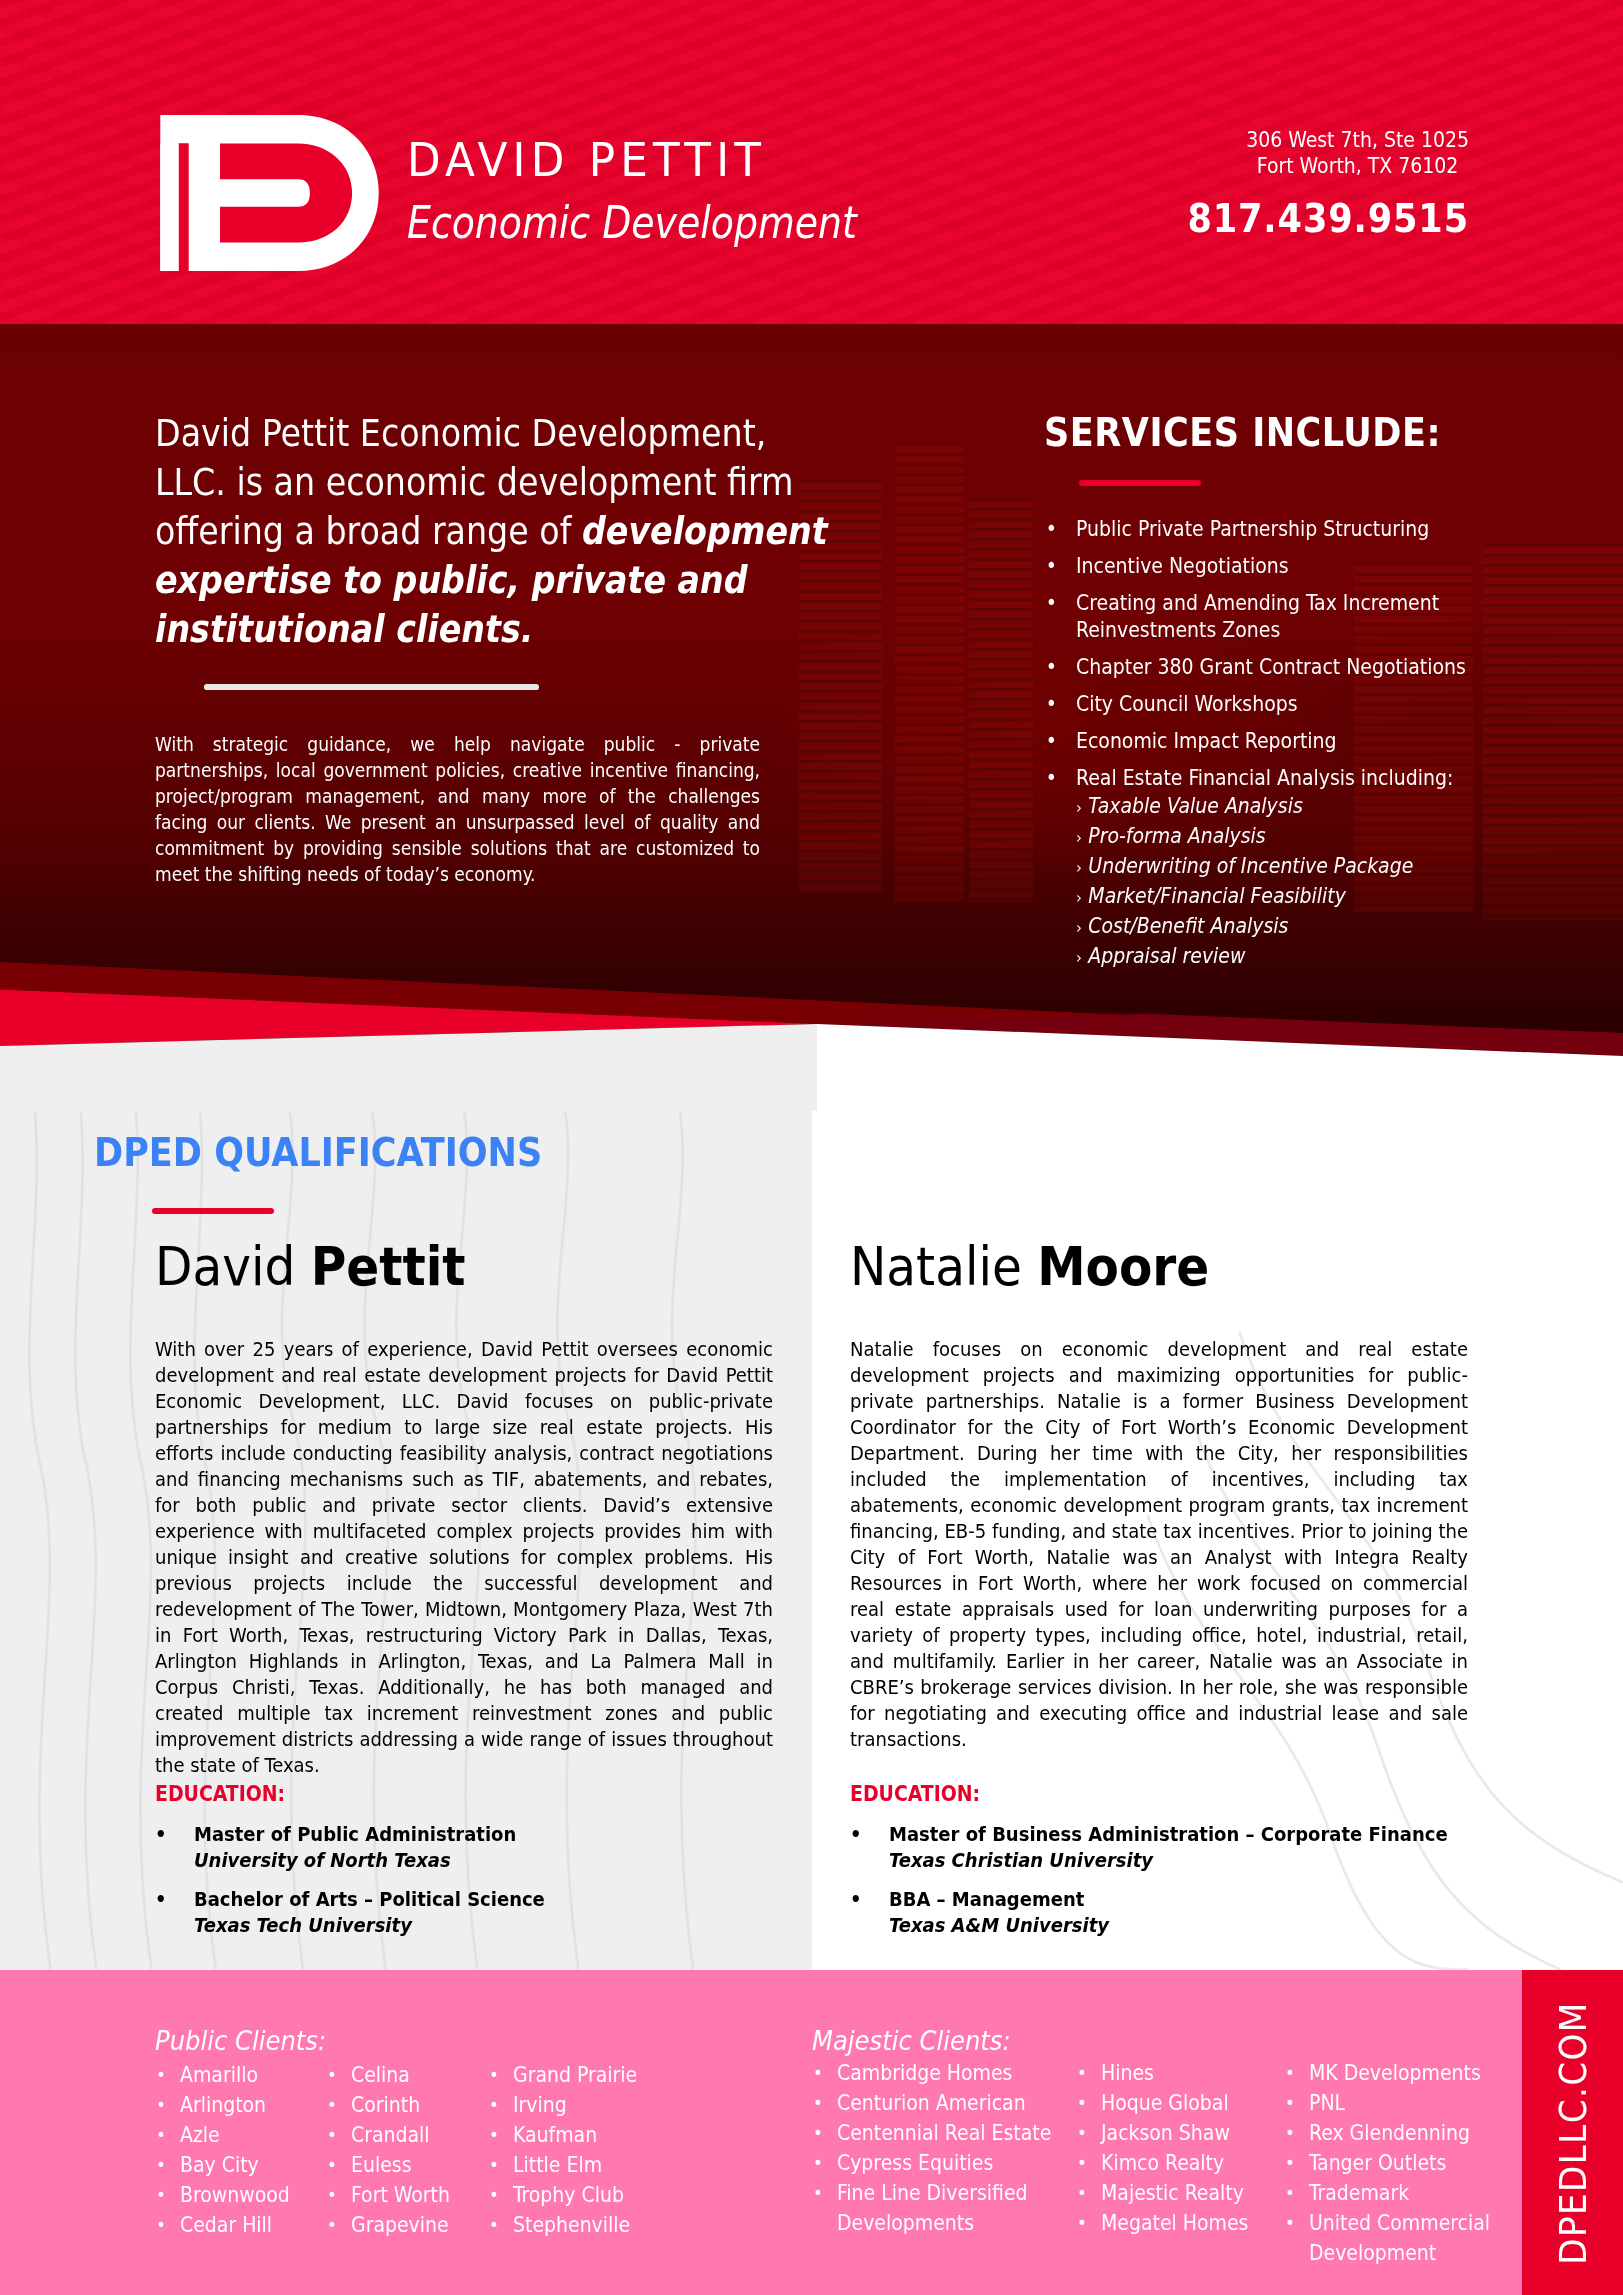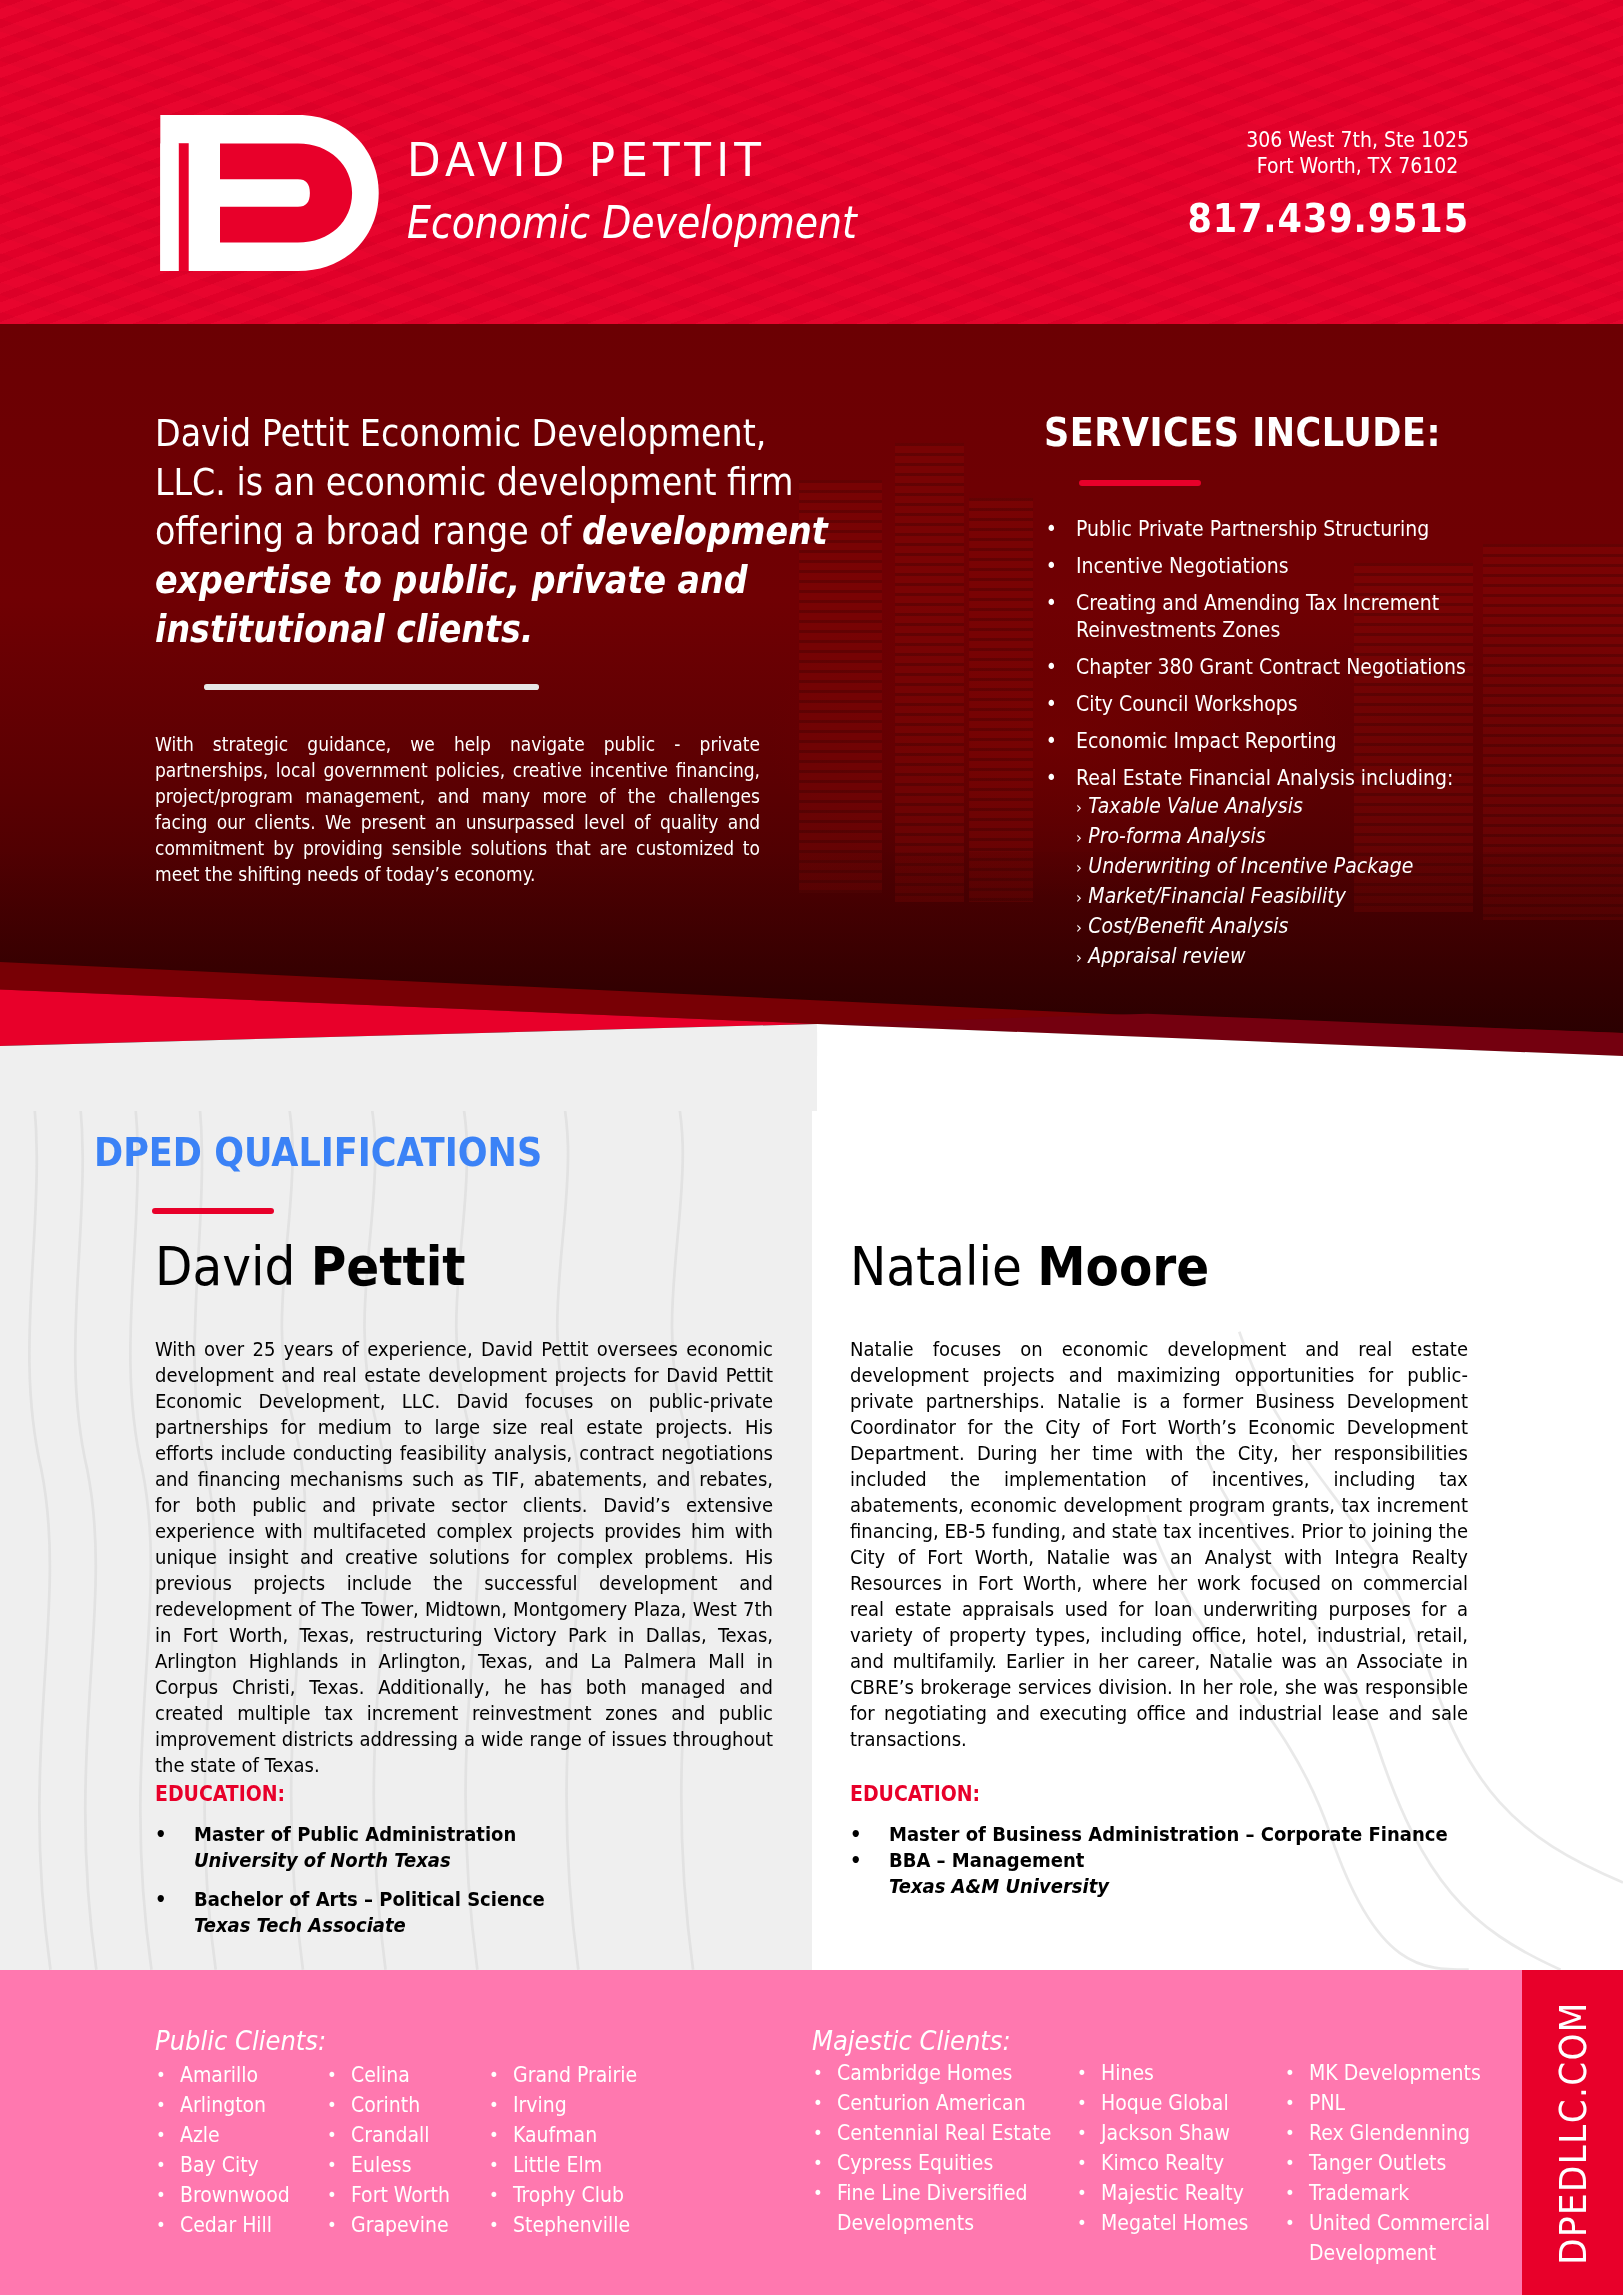--- a/index.html
+++ b/index.html
@@ -164,31 +164,32 @@
 <div class="pname" style="left:155px;top:1235px;">
   <span class="first">David</span>
   <span class="last">Pettit</span>
 </div>
 <div class="bio" style="left:155px;top:1336px;width:618px;">With over 25 years of experience, David Pettit oversees economic development and real estate development projects for David Pettit Economic Development, LLC. David focuses on public-private partnerships for medium to large size real estate projects.  His efforts include conducting feasibility analysis, contract negotiations and financing mechanisms such as TIF, abatements, and rebates, for both public and private sector clients. David’s extensive experience with multifaceted complex projects provides him with unique insight and creative solutions for complex problems. His previous projects include the successful development and redevelopment of The Tower, Midtown, Montgomery Plaza, West 7th in Fort Worth, Texas, restructuring Victory Park in Dallas, Texas, Arlington Highlands in Arlington, Texas, and La Palmera Mall in Corpus Christi, Texas. Additionally, he has both managed and created multiple tax increment reinvestment zones and public improvement districts addressing a wide range of issues throughout the state of Texas.</div>
 <div class="edu-h" style="left:155px;top:1782px;">EDUCATION:</div>
 <div class="edu" style="left:155px;top:1821px;">
   <div class="deg"><span class="dot">•</span><span>Master of Public Administration</span></div>
   <div class="school">University of North Texas</div>
   <div class="deg"><span class="dot">•</span><span>Bachelor of Arts – Political Science</span></div>
-  <div class="school">Texas Tech Associate</div>
+  <div class="school">Texas Tech University</div>
 </div>
 
 <div class="pname" style="left:850px;top:1235px;">
   <span class="first">Natalie</span>
   <span class="last">Moore</span>
 </div>
 <div class="bio" style="left:850px;top:1336px;width:618px;">Natalie focuses on economic development and real estate development projects and maximizing opportunities for public-private partnerships. Natalie is a former Business Development Coordinator for the City of Fort Worth’s Economic Development Department. During her time with the City, her responsibilities included the implementation of incentives, including tax abatements, economic development program grants, tax increment financing, EB-5 funding, and state tax incentives. Prior to joining the City of Fort Worth, Natalie was an Analyst with Integra Realty Resources in Fort Worth, where her work focused on commercial real estate appraisals used for loan underwriting purposes for a variety of property types, including office, hotel, industrial, retail, and multifamily. Earlier in her career, Natalie was an Associate in CBRE’s brokerage services division. In her role, she was responsible for negotiating and executing office and industrial lease and sale transactions.</div>
 <div class="edu-h" style="left:850px;top:1782px;">EDUCATION:</div>
 <div class="edu" style="left:850px;top:1821px;">
   <div class="deg"><span class="dot">•</span><span>Master of Business Administration – Corporate Finance</span></div>
+  <div class="school">Texas Christian University</div>
   <div class="deg"><span class="dot">•</span><span>BBA – Management</span></div>
   <div class="school">Texas A&amp;M University</div>
 </div>
 
 <div id="clients" class="abs"></div>
 <div id="web-strip" class="abs"></div>
 <div id="web-text" class="abs">DPEDLLC.COM</div>
 
 <div class="cl-head" style="left:155px;top:2025px;">Public Clients:</div>
 <div class="cl-col" style="left:156px;top:2060px;">

